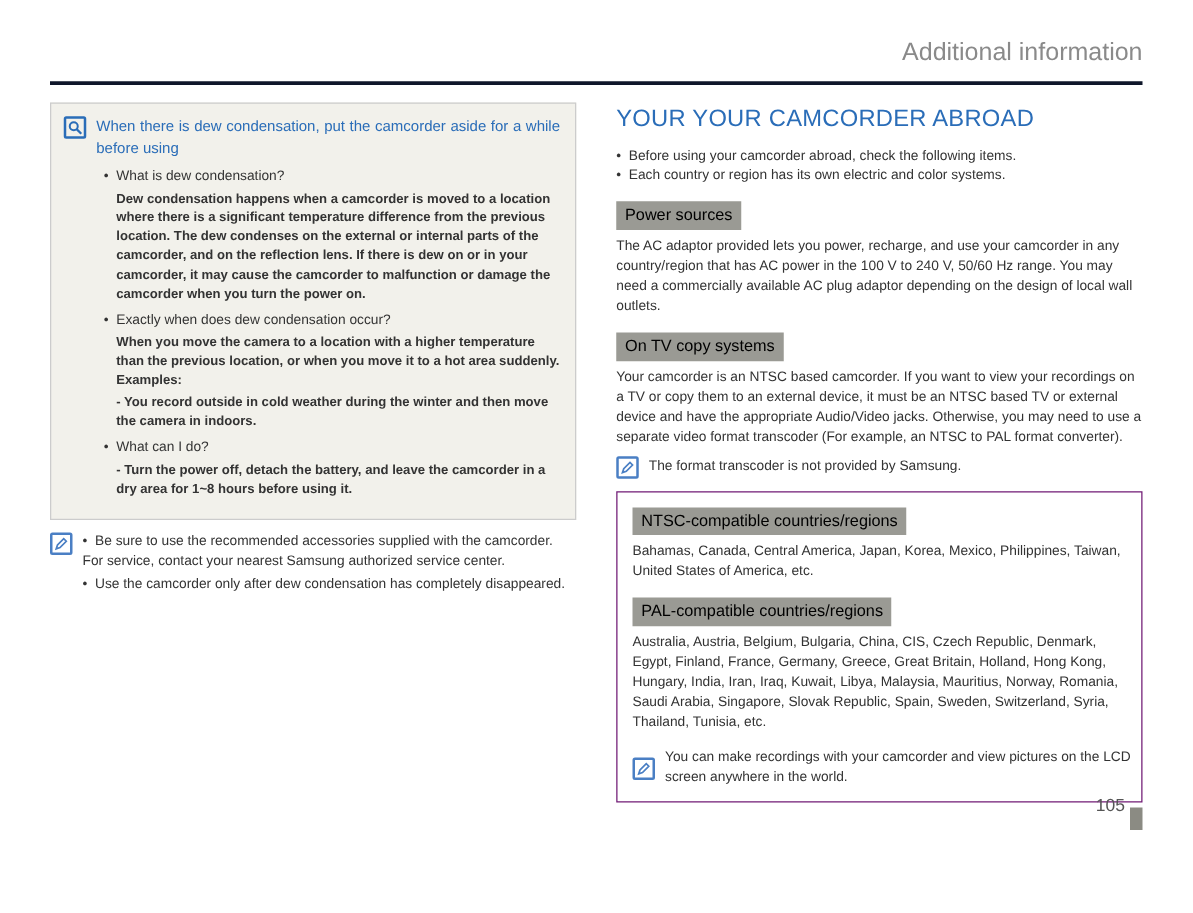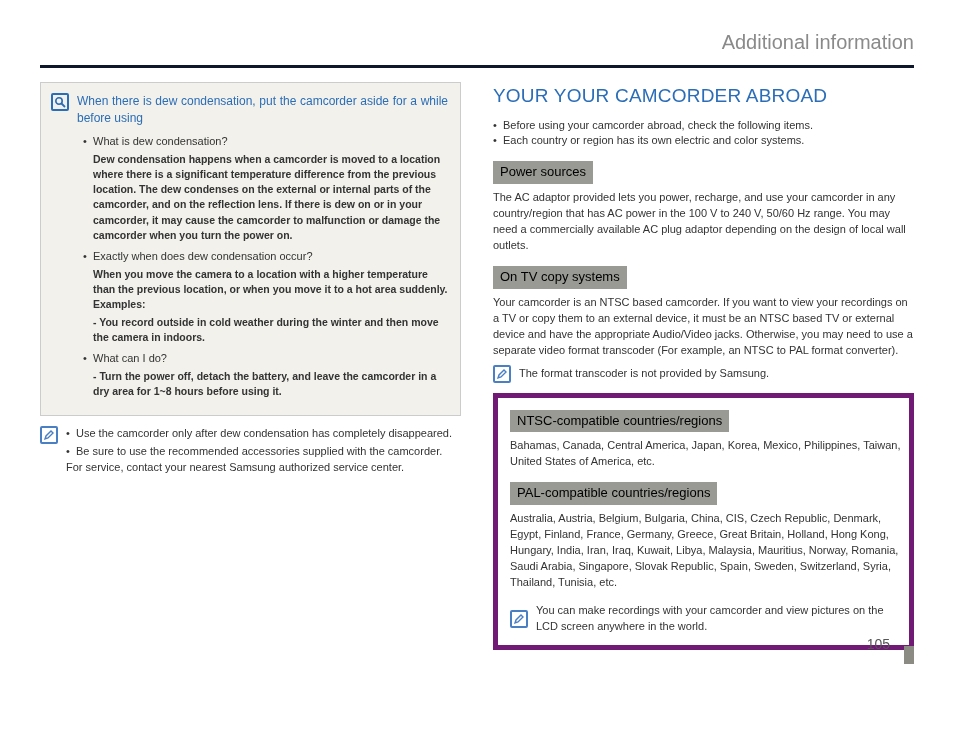--- a/index.html
+++ b/index.html
@@ -76,27 +76,27 @@
     display:inline-block;
     background:#9a9a94;
     color:#000000;
     padding:2px 7px;
     font-size:13px;
     margin-bottom:6px;
   }
   .para { font-size:11px; margin-bottom:12px; }
   .note-inline { display:flex; gap:8px; align-items:center; margin-bottom:10px;}
   .region-box {
-    border:5px solid #701a75;
+    border:1px solid #701a75;
     padding:12px 4px 10px 12px;
   }
   .region-text { font-size:11px; margin-bottom:12px;}
   .page-num {
     position:absolute;
-    right:24px;
+    right:14px;
     bottom:56px;
     font-size:14px;
     color:#555;
     text-align:right;
   }
   .page-tab {
     position:absolute;
     right:0;
     bottom:46px;
     width:10px; height:18px;
@@ -141,22 +141,22 @@
       </div>
     </div>
 
     <div class="note-row">
       <div class="note-icon">
         <svg width="12" height="12" viewBox="0 0 12 12">
               <path d="M2 10 L3 7 L8 2 L10 4 L5 9 Z" fill="none" stroke="#4a7fc4" stroke-width="1.4"></path>
             </svg>
       </div>
       <ul class="note-bullets">
+        <li>Be sure to use the recommended accessories supplied with the camcorder. For service, contact your nearest Samsung authorized service center.</li>
         <li>Use the camcorder only after dew condensation has completely disappeared.</li>
-        <li>Be sure to use the recommended accessories supplied with the camcorder. For service, contact your nearest Samsung authorized service center.</li>
       </ul>
     </div>
   </div>
 
   <div class="col">
     <h1 class="section-title">YOUR YOUR CAMCORDER ABROAD</h1>
     <ul class="intro-bullets">
       <li>Before using your camcorder abroad, check the following items.</li>
       <li>Each country or region has its own electric and color systems.</li>
     </ul>

